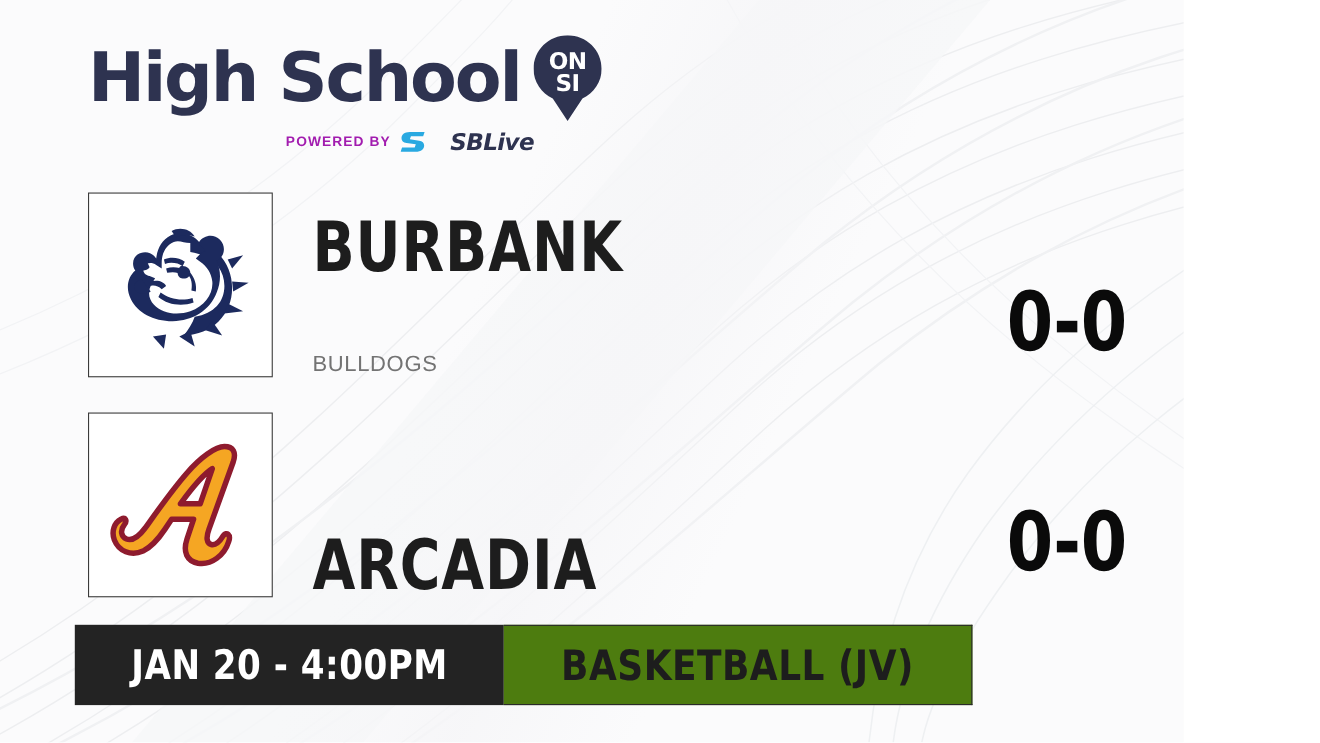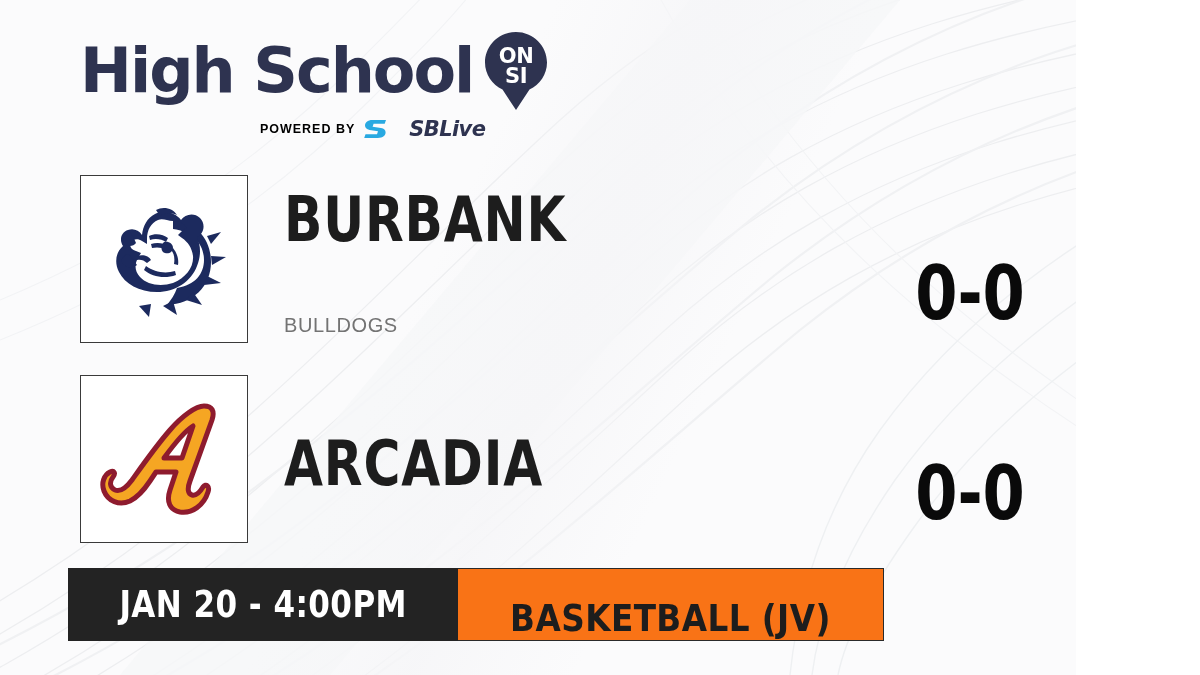--- a/index.html
+++ b/index.html
@@ -76,21 +76,21 @@
     justify-content: center;
     gap: 9px;
     margin-top: 7px;
     padding-left: 118px;
   }
   .powered-label {
     font-family: "Liberation Sans", sans-serif;
     font-weight: bold;
     font-size: 12.5px;
     letter-spacing: 1.0px;
-    color: #000000;
+    color: #a21caf;
     white-space: nowrap;
   }
   .sblive {
     display: flex;
     align-items: center;
     gap: 21px;
   }
   .sblive-mark { display: block; }
   .sblive-word {
     font-family: "DejaVu Sans", sans-serif;
@@ -100,21 +100,21 @@
     letter-spacing: -0.6px;
     color: #2e3350;
     white-space: nowrap;
   }
 
   
   .team-row {
     position: absolute;
     z-index: 5;
     display: flex;
-    align-items: center;
+    align-items: flex-end;
   }
   .team-row-a { left: 80px; top: 175px; }
   .team-row-b { left: 80px; top: 375px; }
 
   .logo-box {
     width: 168px;
     height: 168px;
     background: #ffffff;
     border: 1.5px solid #3a3a3a;
     box-sizing: border-box;
@@ -194,26 +194,26 @@
     font-family: "DejaVu Sans", sans-serif;
     font-weight: bold;
     font-size: 37px;
     color: #ffffff;
     letter-spacing: 0.5px;
     white-space: nowrap;
     transform: scaleX(0.84);
     transform-origin: center center;
   }
   .footer-sport {
-    background: #f97316;
+    background: #4d7c0f;
     border: 1.5px solid #2a2a2a;
     border-left: none;
     box-sizing: border-box;
     display: flex;
-    align-items: flex-end;
+    align-items: center;
     justify-content: center;
     padding: 0 26px;
     min-width: 391px;
   }
   .footer-sport-text {
     font-family: "DejaVu Sans", sans-serif;
     font-weight: bold;
     font-size: 38px;
     color: #1d1d1d;
     letter-spacing: 0.5px;

